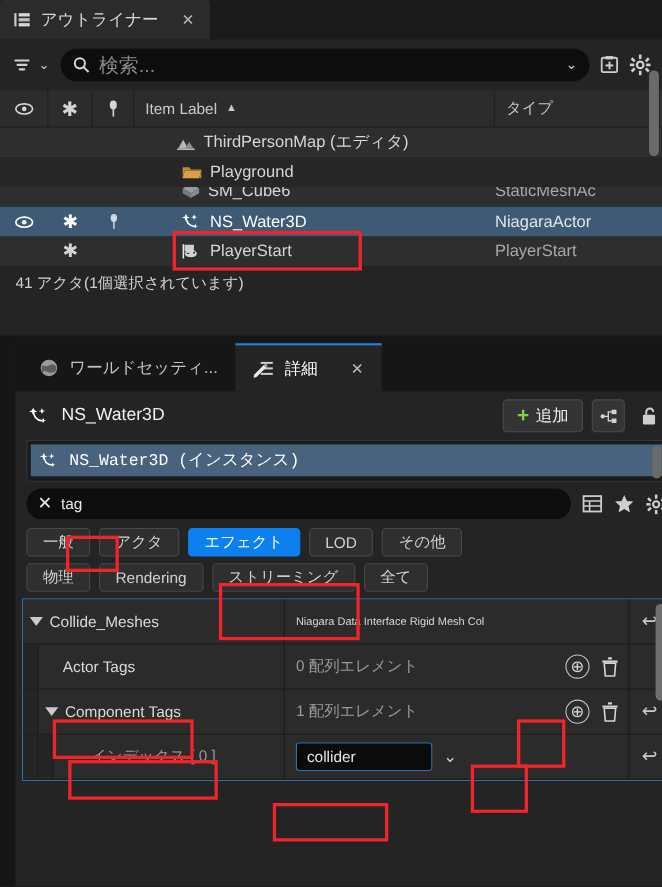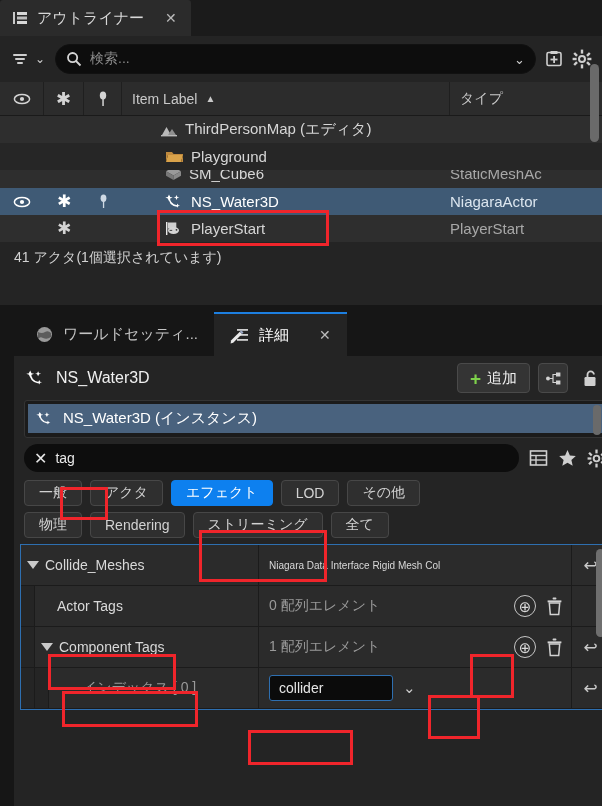--- a/index.html
+++ b/index.html
@@ -32,21 +32,21 @@
   }
   .tab .tabclose { color:#b9b9b9; font-size:14px; margin-left:12px; }
 
   .outliner-toolbar { height:46px; background:#242424; display:flex; align-items:center; padding:0 10px; gap:8px; }
   .filter-btn { display:flex; align-items:center; gap:5px; color:#c8c8c8; padding:2px 2px; }
   .searchbox {
     flex:1; height:30px; background:#0d0d0d; border-radius:15px;
     display:flex; align-items:center; padding:0 10px; gap:8px;
     border:1px solid #111;
   }
-  .searchbox .ph { flex:1; color:#8a8a8a; font-size:14px; }
+  .searchbox .ph { flex:1; color:#8a8a8a; font-size:18px; }
   .tb-icon { color:#cfcfcf; }
 
   .col-header {
     height:34px; background:#2c2c2c; display:flex; align-items:center;
     border-bottom:1px solid #1a1a1a; font-size:14px; color:#c9c9c9;
   }
   .col-header .cell { display:flex; align-items:center; justify-content:center; height:100%; border-right:1px solid #1f1f1f; }
   .ch-eye { width:44px; }
   .ch-star { width:40px; }
   .ch-pin { width:38px; }
@@ -84,21 +84,21 @@
   .dtoolbar { height:44px; background:#242424; display:flex; align-items:center; padding:0 12px; gap:8px; }
   .dtoolbar .title { flex:1; display:flex; align-items:center; gap:10px; font-size:16px; color:#f0f0f0; }
   .addbtn {
     height:30px; display:flex; align-items:center; gap:6px; padding:0 12px;
     background:#343434; border:1px solid #4a4a4a; border-radius:4px; color:#eee; font-size:15px;
   }
   .plus { color:#7ed14b; font-size:19px; line-height:1; font-weight:bold; }
   .sqbtn { width:30px; height:30px; background:#343434; border:1px solid #4a4a4a; border-radius:4px; display:flex; align-items:center; justify-content:center; }
 
   .instbox { margin:0 10px; background:#1b1b1b; border:1px solid #343434; border-radius:3px; height:38px; position:relative; overflow:hidden; }
-  .instrow { height:29px; background:#4c6party; }
+  .instrow { height:29px; background:#4c6party;font-family:Liberation Mono, monospace; }
   .instrow { height:29px; background:#49627e; display:flex; align-items:center; gap:9px; padding-left:8px; font-size:15px; color:#fff; margin:3px 3px 0 3px; }
   .instscroll { position:absolute; right:4px; top:4px; width:8px; height:30px; background:#6a6a6a; border-radius:4px; }
 
   .dsearch { height:40px; display:flex; align-items:center; padding:0 10px; gap:10px; }
   .dsearchbox {
     flex:1; height:28px; background:#0d0d0d; border-radius:14px; display:flex; align-items:center;
     padding:0 10px; gap:8px;
   }
   .dsearchbox .val { color:#e8e8e8; font-size:14px; }
 

